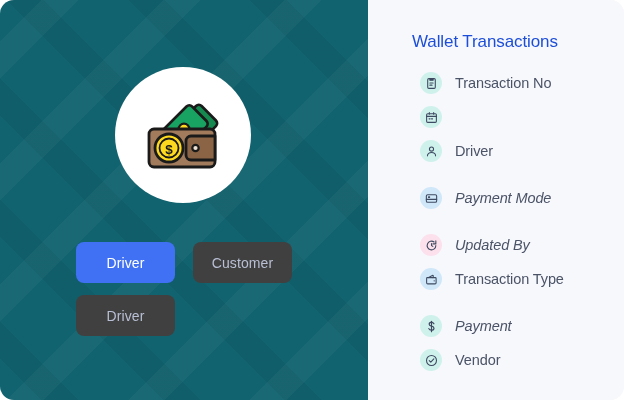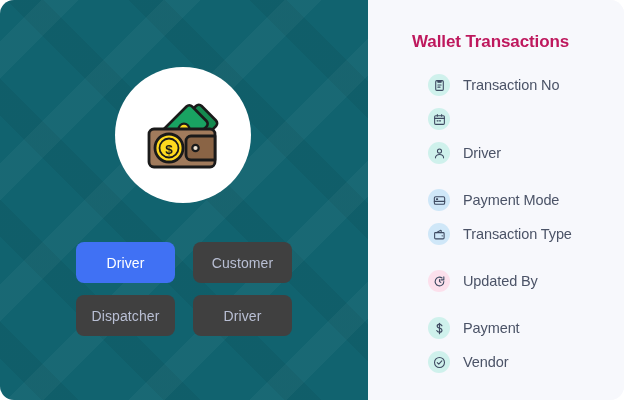--- a/index.html
+++ b/index.html
@@ -101,37 +101,37 @@
   .right-panel {
     position: relative;
     flex: 1 1 auto;
     height: 400px;
     background: #f7f8fc;
     padding: 32px 0 0 44px;
     box-sizing: border-box;
   }
   .panel-title {
     font-size: 17px;
-    color: #be185d;
+    color: #1d4ed8;
     letter-spacing: -0.1px;
     margin: 0 0 14px 0;
-    font-weight: bold;
+    font-weight: normal;
   }
   .field-list {
     list-style: none;
-    margin: 16px;
+    margin: 8px;
     padding: 0;
   }
   .field-item {
     display: flex;
     align-items: center;
     height: 34px;
     gap: 13px;
   }
-  .field-item.gap-before { margin-top: 13px; }
+  .field-item.gap-before { margin-top: 13px; font-style: italic; }
 
   .field-icon {
     width: 22px;
     height: 22px;
     border-radius: 50%;
     display: flex;
     align-items: center;
     justify-content: center;
     flex: 0 0 22px;
   }
@@ -172,21 +172,20 @@
           <circle cx="32" cy="53" r="14" fill="#FFD91E" stroke="#1A1A1A" stroke-width="2.8"></circle>
           <circle cx="32" cy="53" r="9.5" fill="none" stroke="#1A1A1A" stroke-width="1.8"></circle>
           <text x="32" y="58.6" text-anchor="middle" font-family="Liberation Sans, sans-serif" font-size="13.5" font-weight="bold" fill="#1A1A1A">$</text>
         </svg>
       </span>
     </div>
 
     <div class="role-buttons">
       <button class="role-btn active">Driver</button>
       <button class="role-btn inactive">Customer</button>
-      <button class="role-btn inactive">Dispatcher</button>
       <button class="role-btn inactive">Driver</button>
     </div>
   </div>
 
   <div class="right-panel">
     <h1 class="panel-title">Wallet Transactions</h1>
 
     <ul class="field-list">
 
       <li class="field-item">
@@ -225,43 +224,43 @@
         <span class="field-icon" style="background:#CFE7F8">
           <svg width="13" height="13" viewBox="0 0 24 24" fill="none" stroke="#3E4A61" stroke-width="2" stroke-linecap="round" stroke-linejoin="round">
             <rect x="2.5" y="5" width="19" height="14" rx="2.5"></rect>
             <path d="M2.5 13.5h19" stroke-width="2.2"></path>
             <rect x="5.5" y="8" width="4" height="3" rx="0.8" fill="#3E4A61" stroke="none"></rect>
           </svg>
         </span>
         <span class="field-label">Payment Mode</span>
       </li>
 
+      <li class="field-item gap-before">
+        <span class="field-icon" style="background:#FCE0EC">
+          <svg width="13" height="13" viewBox="0 0 24 24" fill="none" stroke="#3E4A61" stroke-width="2" stroke-linecap="round" stroke-linejoin="round">
+            <path d="M20 12a8 8 0 1 1-3.2-6.4"></path>
+            <path d="M20 3.5V9h-5.4"></path>
+            <path d="M12 8.5V12l2.4 1.6"></path>
+          </svg>
+        </span>
+        <span class="field-label">Updated By</span>
+      </li>
+
       <li class="field-item">
         <span class="field-icon" style="background:#CFE7F8">
           <svg width="13" height="13" viewBox="0 0 24 24" fill="none" stroke="#3E4A61" stroke-width="2" stroke-linecap="round" stroke-linejoin="round">
             <path d="M4 8.5h15a1.5 1.5 0 0 1 1.5 1.5v8a2 2 0 0 1-2 2H5a2 2 0 0 1-2-2v-8a2 2 0 0 1 1-1.7"></path>
             <path d="M6 8.5 13.5 4.5a1.3 1.3 0 0 1 1.8 1.4L14.7 8.5"></path>
             <circle cx="17" cy="14.5" r="1.3" fill="#3E4A61" stroke="none"></circle>
           </svg>
         </span>
         <span class="field-label">Transaction Type</span>
       </li>
 
       <li class="field-item gap-before">
-        <span class="field-icon" style="background:#FCE0EC">
-          <svg width="13" height="13" viewBox="0 0 24 24" fill="none" stroke="#3E4A61" stroke-width="2" stroke-linecap="round" stroke-linejoin="round">
-            <path d="M20 12a8 8 0 1 1-3.2-6.4"></path>
-            <path d="M20 3.5V9h-5.4"></path>
-            <path d="M12 8.5V12l2.4 1.6"></path>
-          </svg>
-        </span>
-        <span class="field-label">Updated By</span>
-      </li>
-
-      <li class="field-item gap-before">
         <span class="field-icon" style="background:#CFF1EC">
           <svg width="13" height="13" viewBox="0 0 24 24" fill="none" stroke="#3E4A61" stroke-width="2.2" stroke-linecap="round" stroke-linejoin="round">
             <path d="M12 2.5v19"></path>
             <path d="M16.5 7c-.8-1.8-2.5-2.6-4.5-2.6-2.5 0-4.3 1.3-4.3 3.4 0 2.2 1.9 3 4.3 3.6 2.6.6 4.6 1.4 4.6 3.7 0 2.2-1.9 3.6-4.6 3.6-2.3 0-4.1-.9-4.9-2.8"></path>
           </svg>
         </span>
         <span class="field-label">Payment</span>
       </li>
 
       <li class="field-item">

